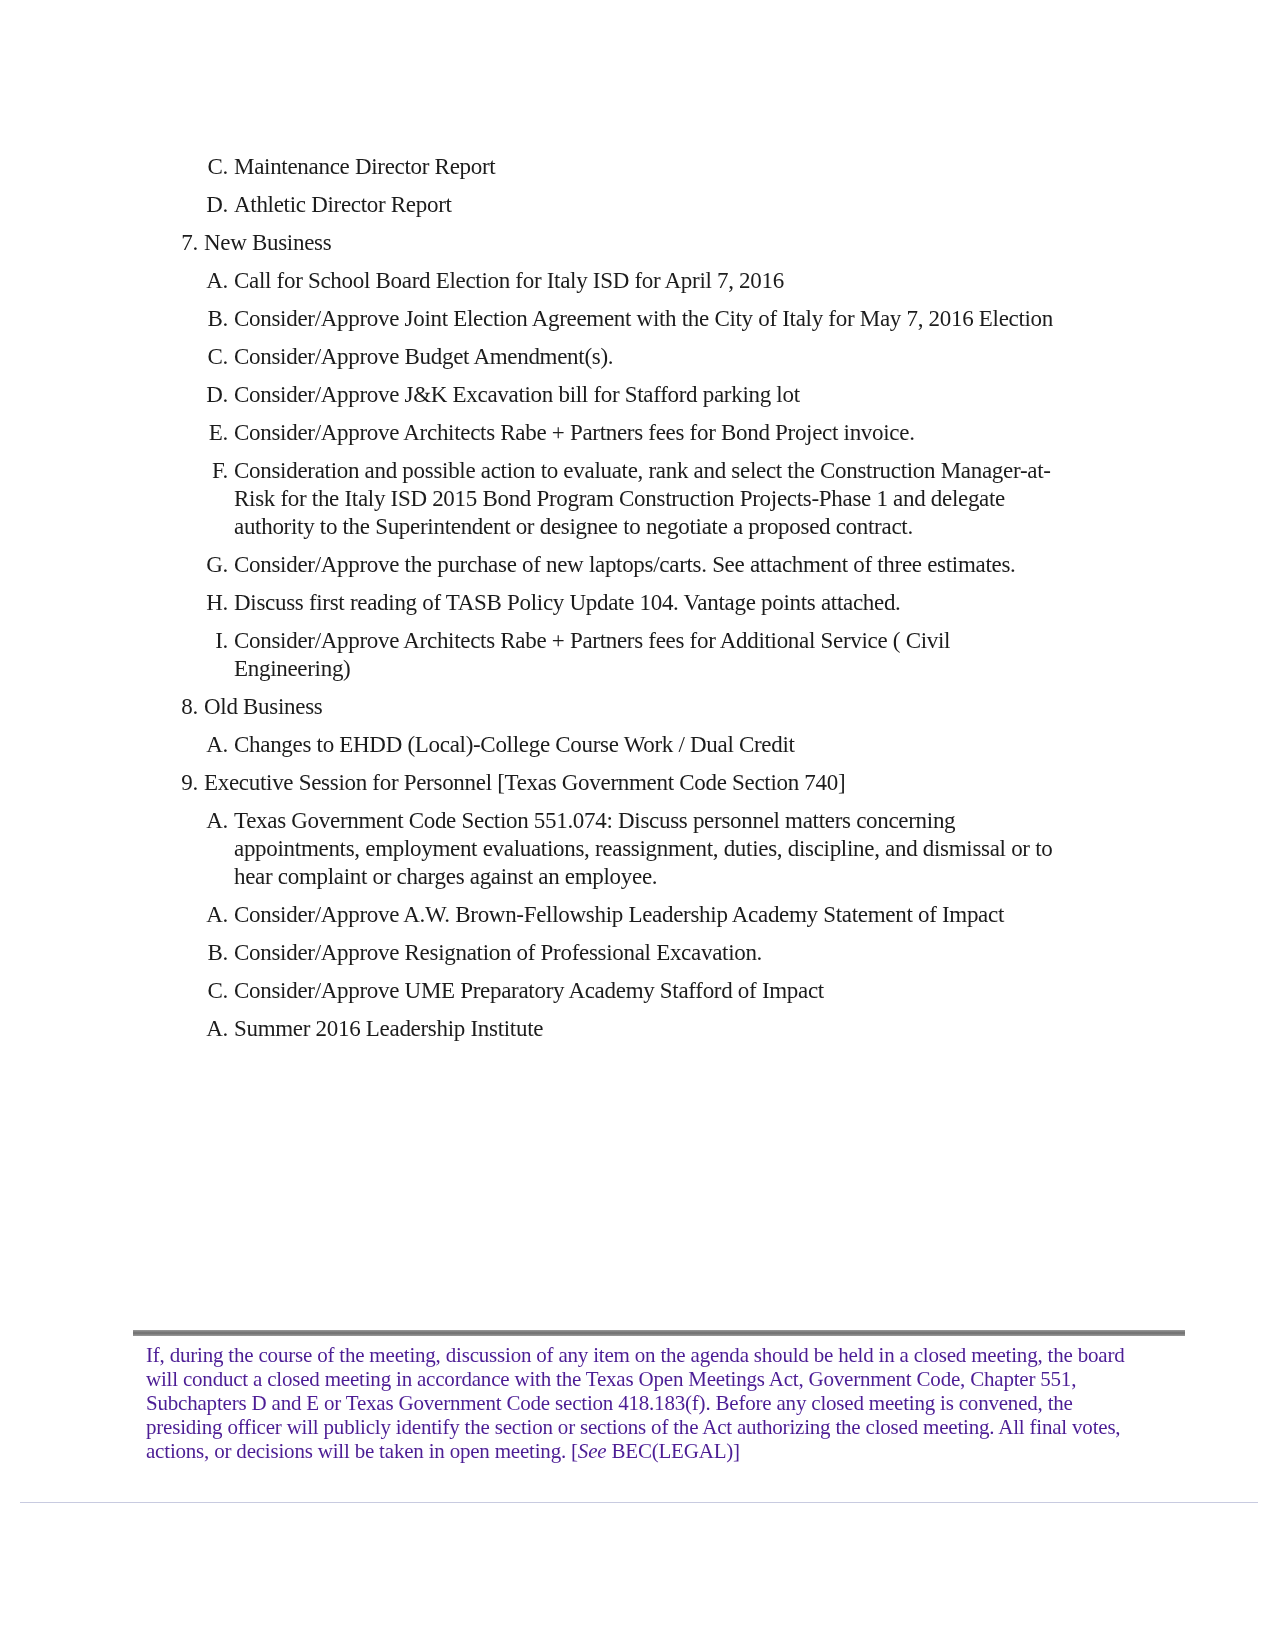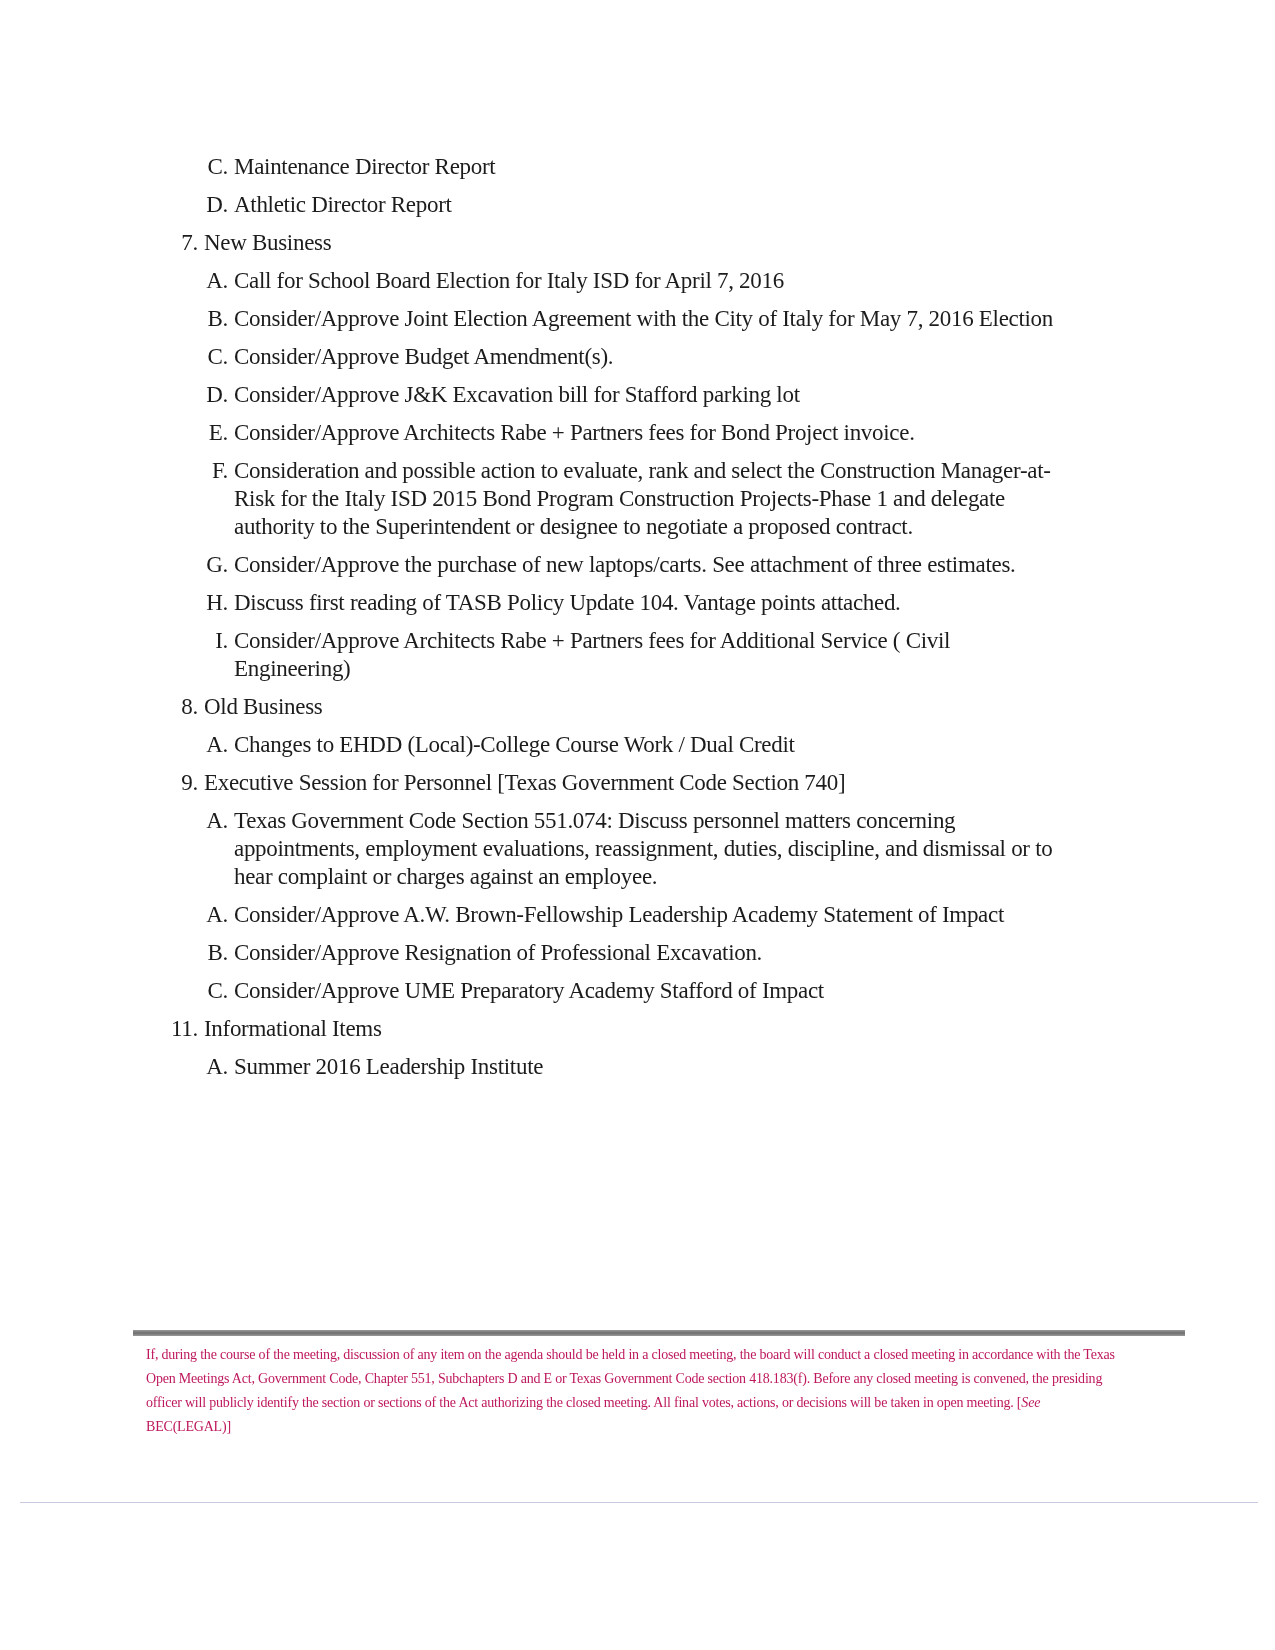--- a/index.html
+++ b/index.html
@@ -9,21 +9,21 @@
     .agenda { position: absolute; left: 160px; top: 153px; width: 900px;
       font-size: 23px; line-height: 28px; letter-spacing: -0.3px; }
     .row { display: flex; margin-bottom: 10px; }
     .num { width: 44px; text-align: right; flex: none; padding-right: 6px; box-sizing: border-box; }
     .sub { padding-left: 30px; }
     .sub .num { width: 44px; }
     .txt { flex: 1; }
     .rule { position: absolute; left: 133px; top: 1330px; width: 1052px; height: 6px;
       background: linear-gradient(#9a9a9a, #6e6e6e, #9a9a9a); }
     .notice { position: absolute; left: 146px; top: 1343px; width: 980px;
-      font-size: 14px; line-height: 24px; letter-spacing: -0.2px; color: #be185d; }
+      font-size: 21px; line-height: 24px; letter-spacing: -0.2px; color: #4c1d95; }
     .notice i { font-style: italic; }
     .bottom-line { position: absolute; left: 20px; top: 1502px; width: 1238px; height: 1px;
       background: #c8cbe0; }
   </style>
 </head>
 <body>
 
 <div class="page">
   <div class="agenda" id="agenda">
       <div class="row sub">
@@ -95,24 +95,20 @@
         <span class="txt">Consider/Approve A.W. Brown-Fellowship Leadership Academy Statement of Impact</span>
       </div>
       <div class="row sub">
         <span class="num">B.</span>
         <span class="txt">Consider/Approve Resignation of Professional Excavation.</span>
       </div>
       <div class="row sub">
         <span class="num">C.</span>
         <span class="txt">Consider/Approve UME Preparatory Academy Stafford of Impact</span>
       </div>
-      <div class="row">
-        <span class="num">11.</span>
-        <span class="txt">Informational Items</span>
-      </div>
       <div class="row sub">
         <span class="num">A.</span>
         <span class="txt">Summer 2016 Leadership Institute</span>
       </div>
     </div>
   <div class="rule"></div>
   <div class="notice"><span>If, during the course of the meeting, discussion of any item on the agenda should be held in a closed meeting, the board will conduct a closed meeting in accordance with the Texas Open Meetings Act, Government Code, Chapter 551, Subchapters D and E or Texas Government Code section 418.183(f).  Before any closed meeting is convened, the presiding officer will publicly identify the section or sections of the Act authorizing the closed meeting. All final votes, actions, or decisions will be taken in open meeting. [</span><i>See</i><span> BEC(LEGAL)]</span></div>
   <div class="bottom-line"></div>
 </div>
 

